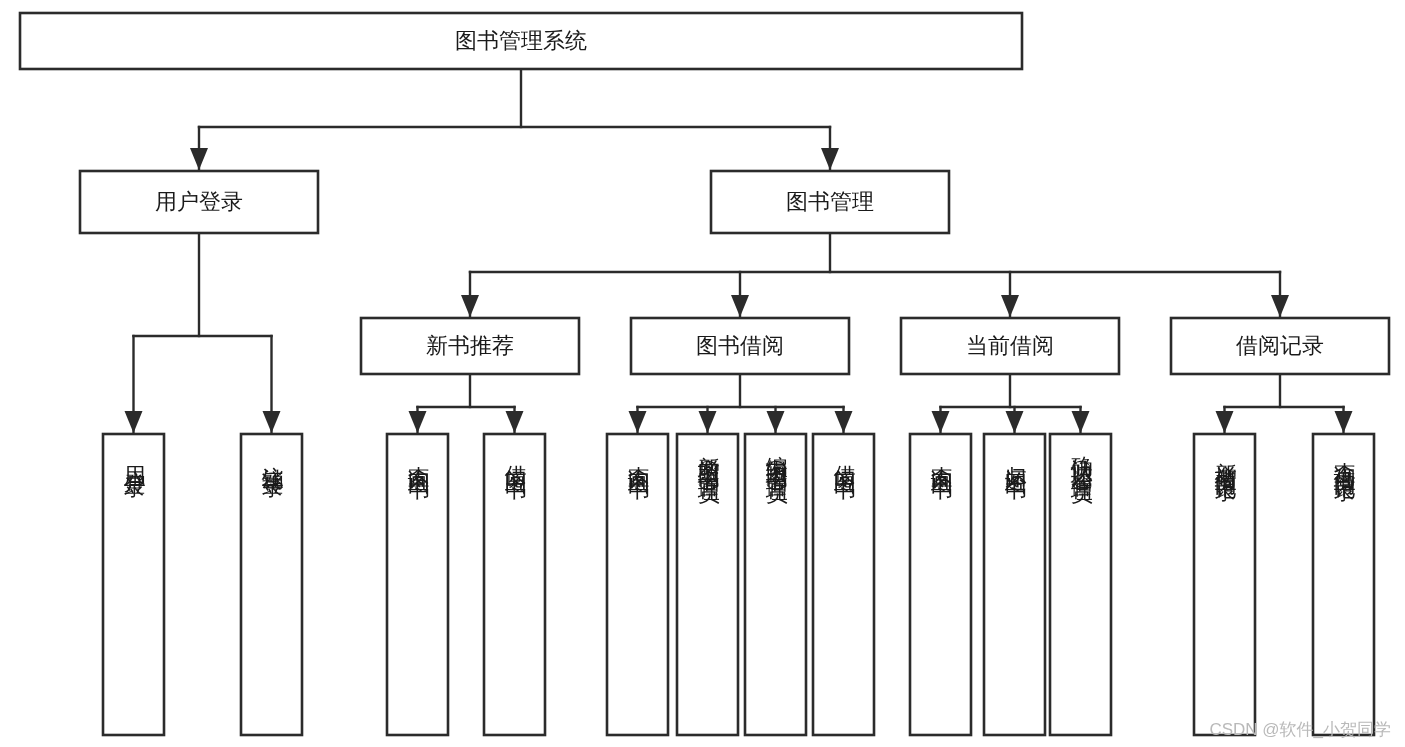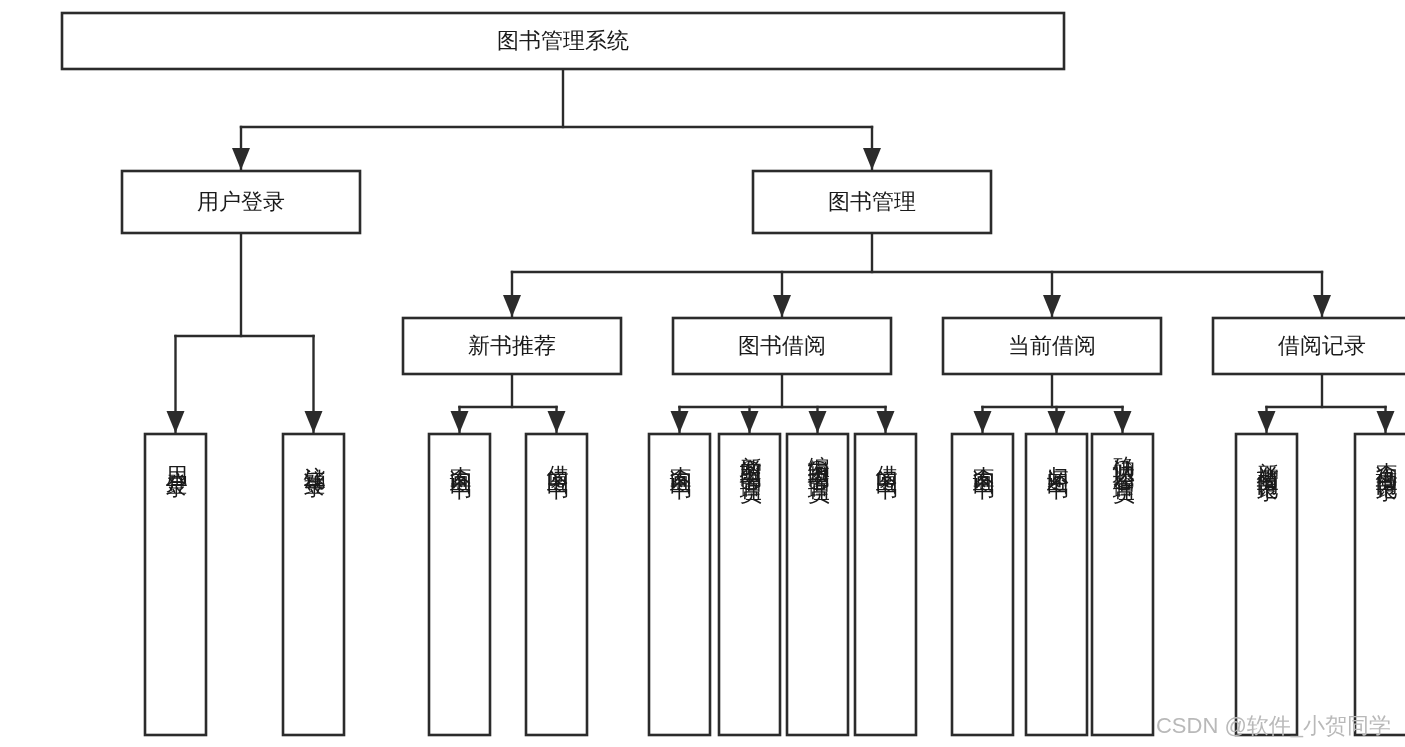--- a/index.html
+++ b/index.html
@@ -13,21 +13,20 @@
     font-family: "Liberation Sans", "DejaVu Sans", sans-serif;
     position: relative;
     overflow: hidden;
   }
   #diagram-root {
     position: absolute;
     left: 0;
     top: 0;
     width: 1207px;
     height: 747px;
-    padding-left: 42px;
   }
   .node-box {
     fill: #ffffff;
     stroke: #2b2b2b;
     stroke-width: 2.6;
   }
   .connector {
     stroke: #2b2b2b;
     stroke-width: 2.4;
     fill: none;
@@ -50,21 +49,21 @@
     font-size: 22px;
     writing-mode: vertical-rl;
     glyph-orientation-vertical: 0;
     letter-spacing: 4px;
   }
   .watermark-text {
     position: absolute;
     right: 14px;
     bottom: 6px;
     font-family: "Liberation Sans", "DejaVu Sans", sans-serif;
-    font-size: 22px;
+    font-size: 17px;
     color: #b9b9b9;
     white-space: nowrap;
     user-select: none;
   }
 </style>
 </head>
 <body>
 
 <div id="diagram-root"><svg width="1405" height="747" viewBox="0 0 1405 747">
       <g>

